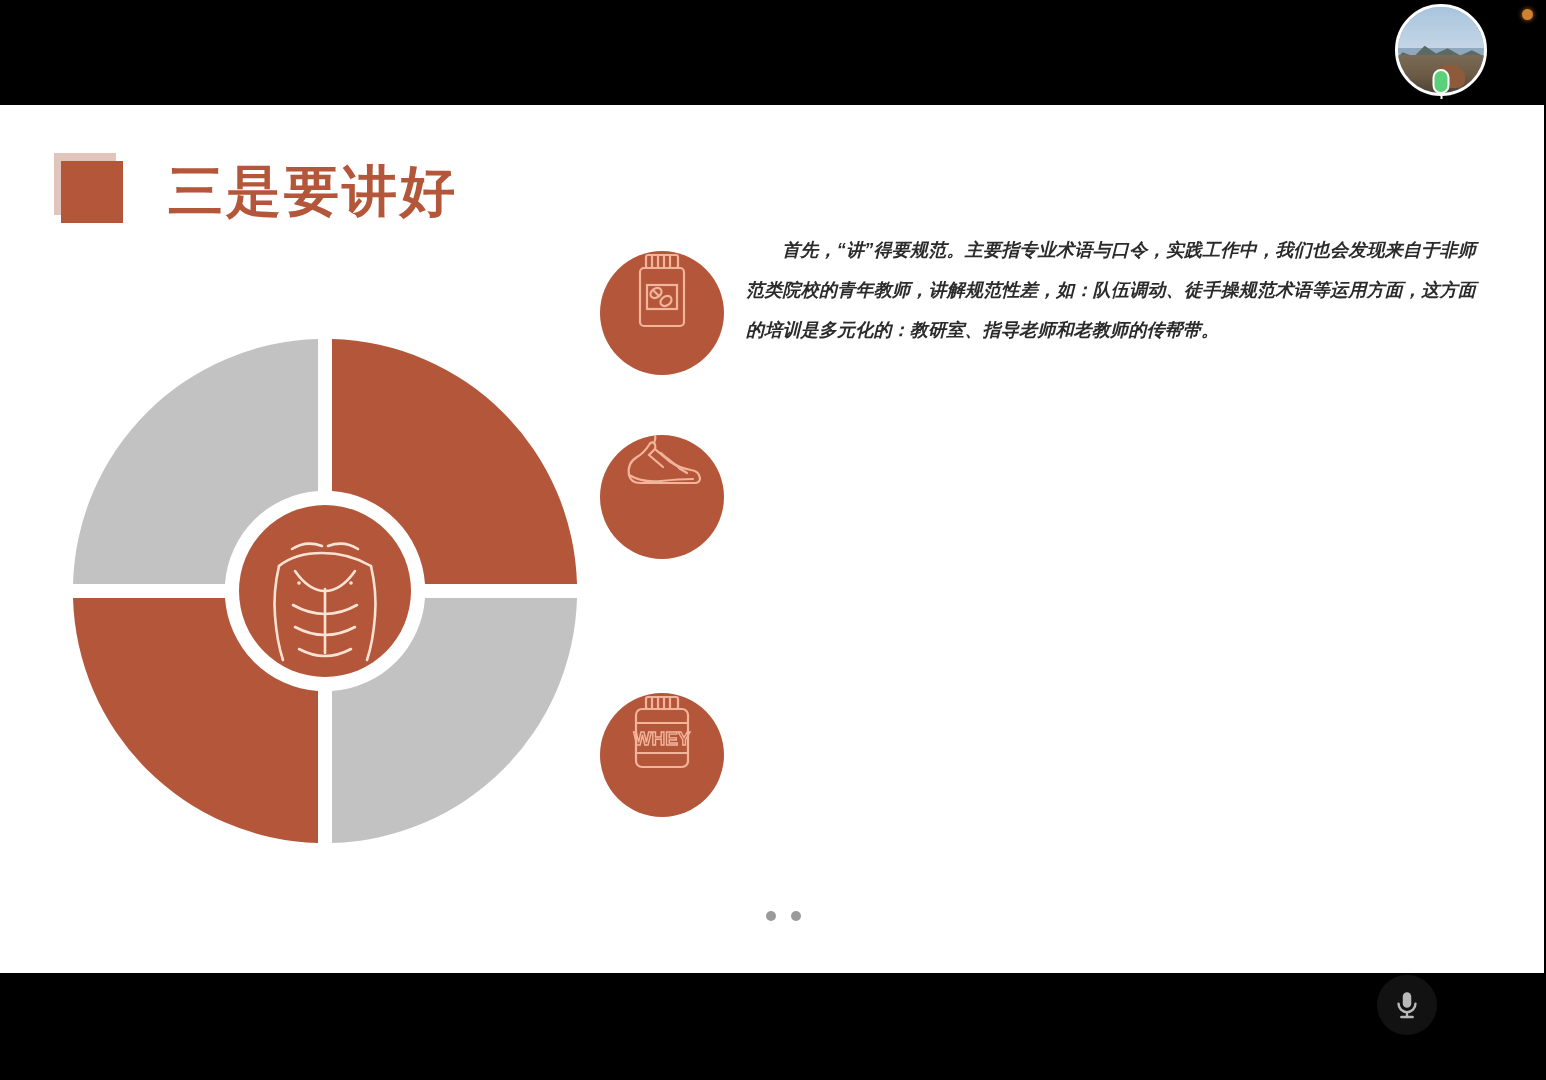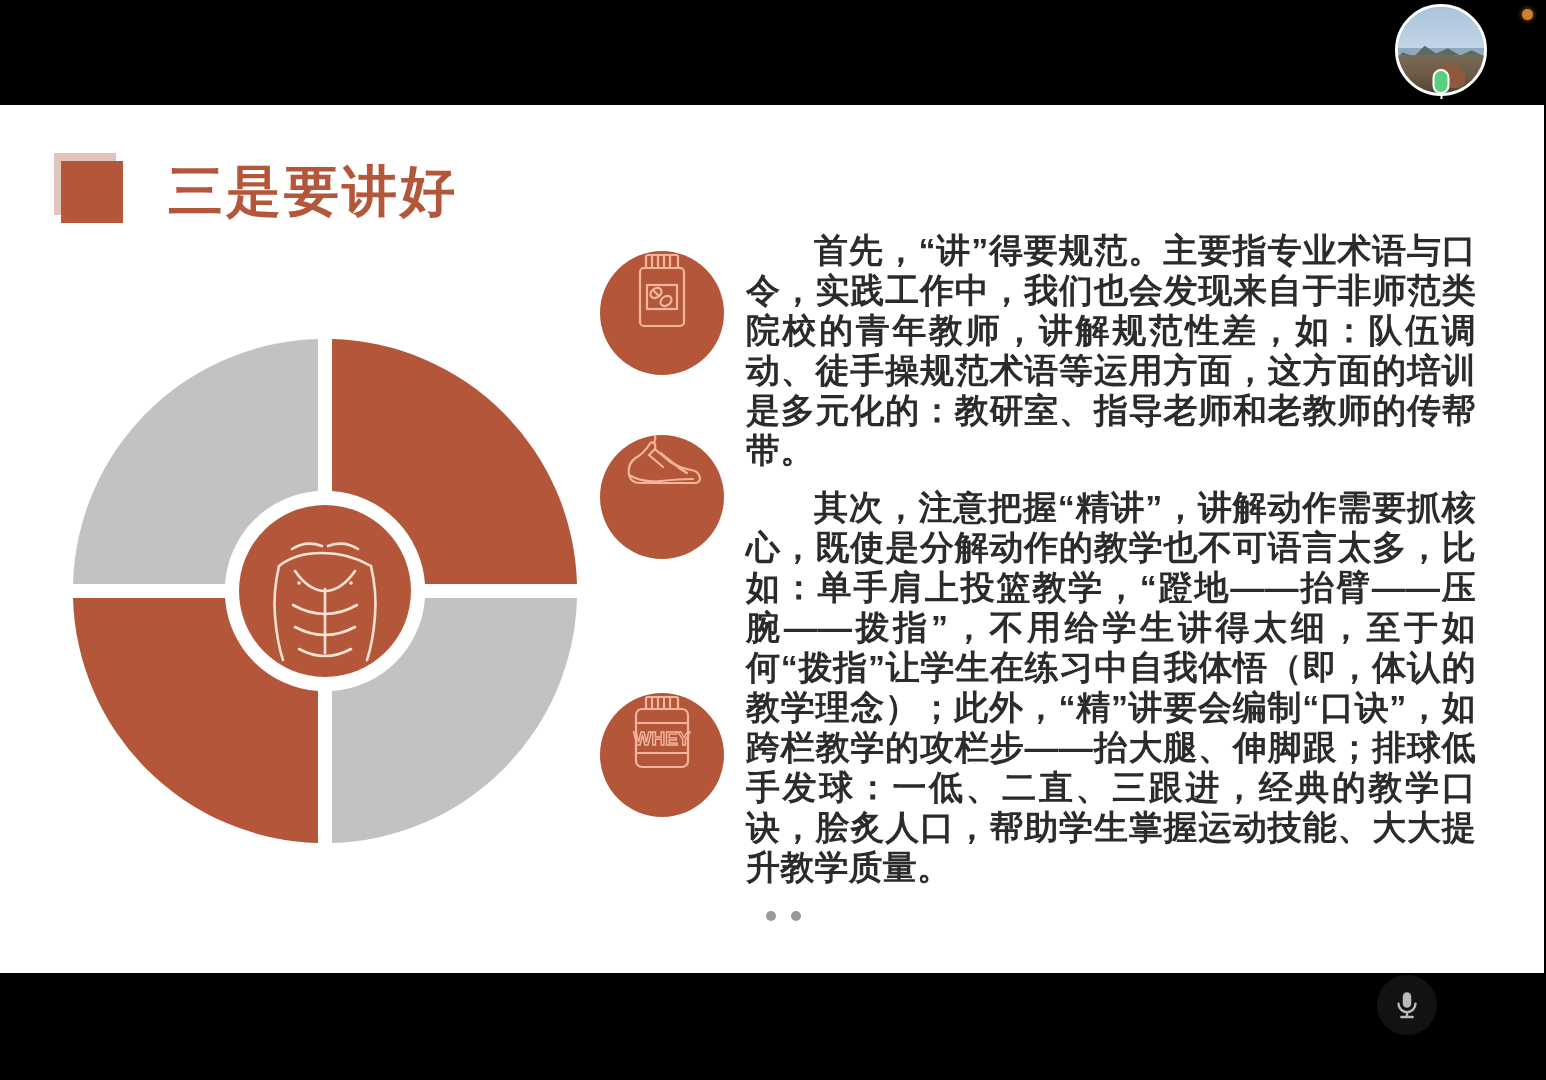--- a/index.html
+++ b/index.html
@@ -155,29 +155,30 @@
   .ic2 { top: 330px; }
   .ic3 { top: 588px; }
 
   
   .body-col {
     position: absolute;
     left: 746px; top: 125px;
     width: 730px;
   }
   .para {
-    font-size: 34px;
+    font-size: 18px;
     line-height: 40px;
     color: #2b2b2b;
     text-align: justify;
     text-justify: inter-character;
     font-weight: bold;
     letter-spacing: .2px;
     text-indent: 2em;
     margin-bottom: 17px;
+    font-style: italic;
   }
 
   
   .dots {
     position: absolute;
     left: 766px; top: 806px;
     display: flex; gap: 15px;
   }
   .dot { width: 10px; height: 10px; border-radius: 50%; background: #9a9a9a; }
 </style>
@@ -293,21 +294,20 @@
           <line x1="9" y1="30" x2="61" y2="30"></line>
           <line x1="9" y1="60" x2="61" y2="60"></line>
           <text x="35" y="52" text-anchor="middle" font-family="&quot;Liberation Sans&quot;, sans-serif" font-size="19" font-weight="bold" fill="none" stroke="#f2b49a" stroke-width="1.4">WHEY</text>
         </svg>
       </div>
 
     </div>
 
     <div class="body-col">
       <p class="para">首先，“讲”得要规范。主要指专业术语与口令，实践工作中，我们也会发现来自于非师范类院校的青年教师，讲解规范性差，如：队伍调动、徒手操规范术语等运用方面，这方面的培训是多元化的：教研室、指导老师和老教师的传帮带。</p>
-      <p class="para">其次，注意把握“精讲”，讲解动作需要抓核心，既使是分解动作的教学也不可语言太多，比如：单手肩上投篮教学，“蹬地——抬臂——压腕——拨指”，不用给学生讲得太细，至于如何“拨指”让学生在练习中自我体悟（即，体认的教学理念）；此外，“精”讲要会编制“口诀”，如跨栏教学的攻栏步——抬大腿、伸脚跟；排球低手发球：一低、二直、三跟进，经典的教学口诀，脍炙人口，帮助学生掌握运动技能、大大提升教学质量。</p>
     </div>
 
     <div class="dots">
       <span class="dot"></span>
       <span class="dot"></span>
     </div>
 
   </div>
 </div>
 

